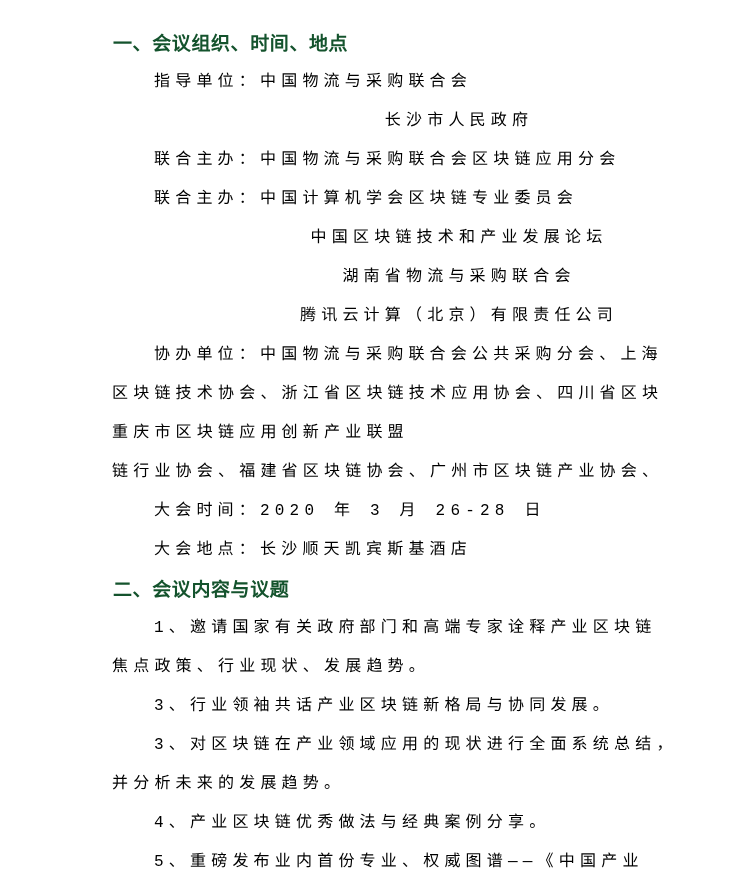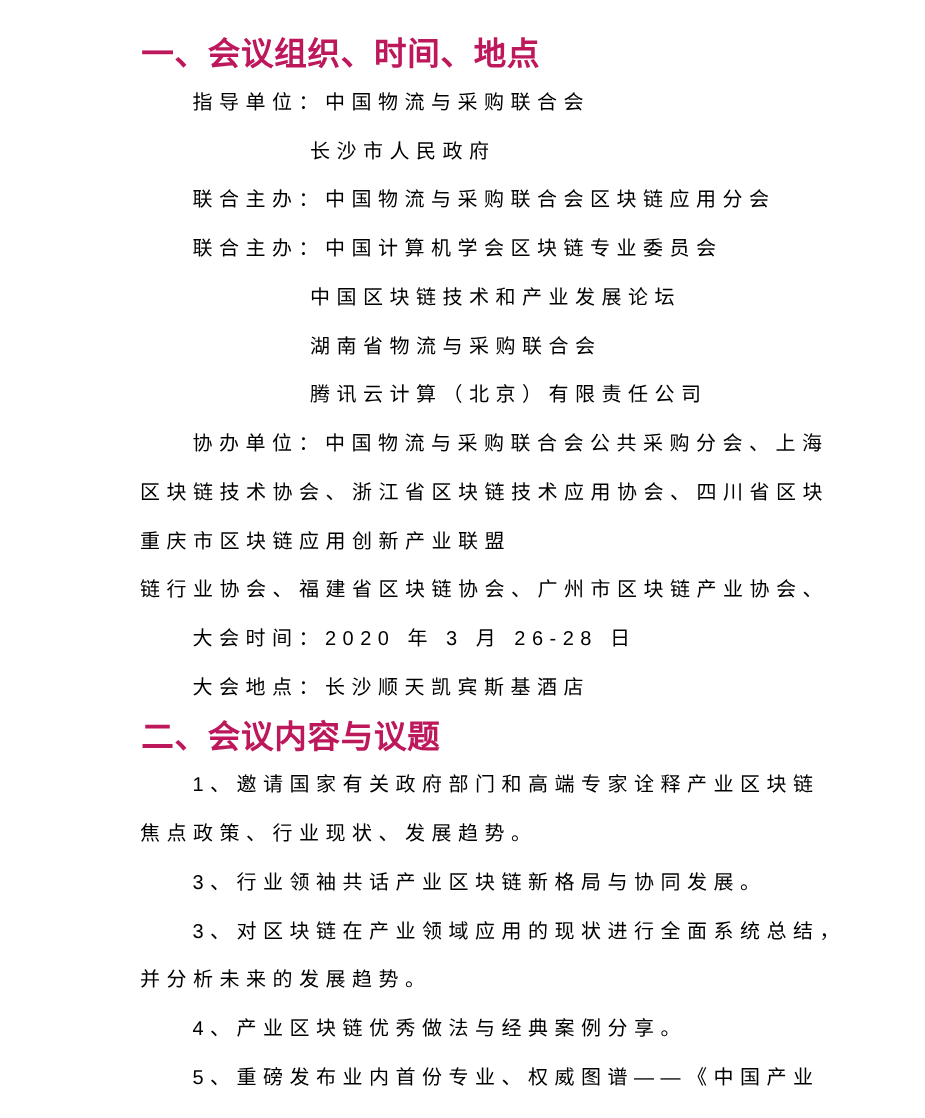--- a/index.html
+++ b/index.html
@@ -17,35 +17,35 @@
     padding: 24px 70px 0 112px;
     overflow: hidden;
   }
   .line {
     height: 39px;
     line-height: 39px;
     font-size: 16px;
     letter-spacing: 5.2px;
     white-space: nowrap;
     color: #000000;
-    font-family: Liberation Sans, sans-serif;
+    font-family: Liberation Mono, monospace;
   }
   .heading-line {
     height: 39px;
     line-height: 39px;
-    font-size: 26px;
+    font-size: 19px;
     font-weight: bold;
     letter-spacing: 0.6px;
     white-space: nowrap;
-    color: #be185d;
+    color: #14532d;
     font-family: Liberation Serif, serif;
     padding-left: 1px;
   }
   .ind-para { padding-left: 42px; }  
-  .ind-hang { padding-left: 136px; } 
+  .ind-hang { padding-left: 136px; text-align: center; } 
   .ind-none { padding-left: 0; }     
 </style>
 </head>
 <body>
 
 <div class="page">
 
   <div class="heading-line">一、会议组织、时间、地点</div>
 
   <div class="line ind-para">指导单位：中国物流与采购联合会</div>

